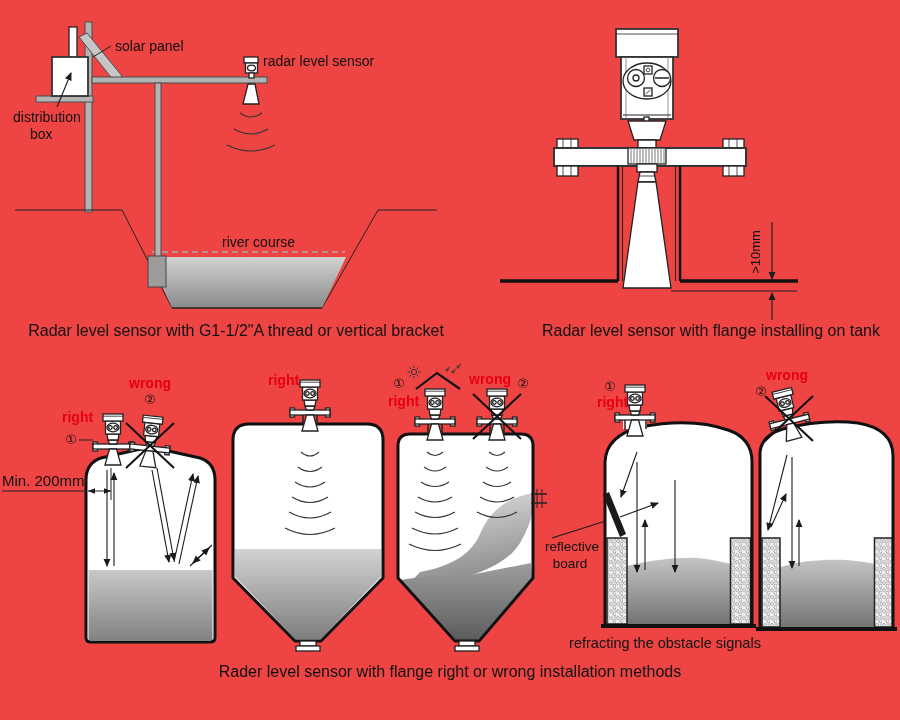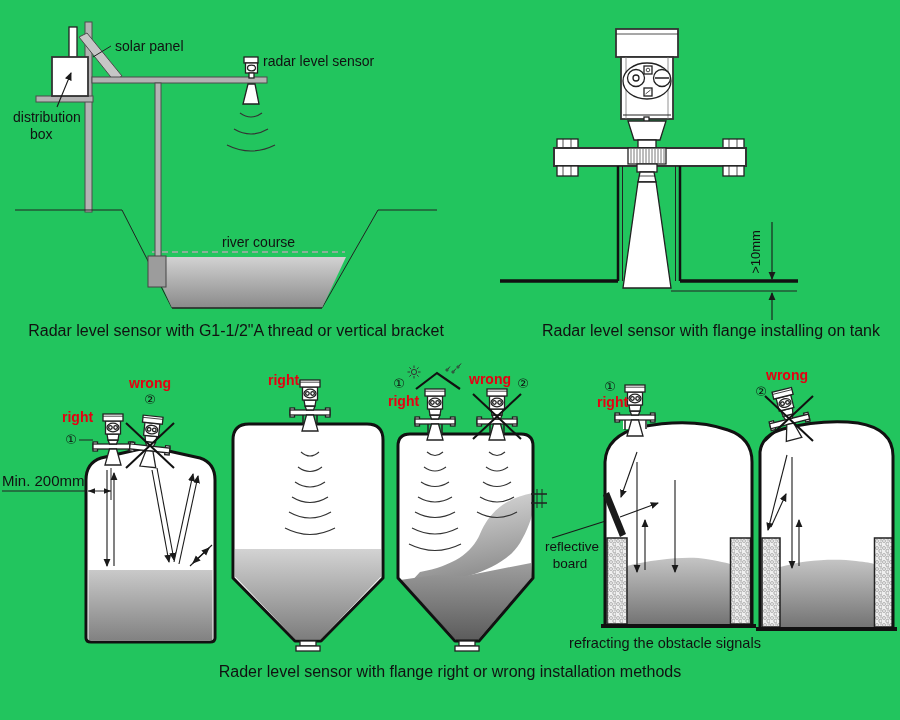--- a/index.html
+++ b/index.html
@@ -1,16 +1,16 @@
 <!DOCTYPE html>
 <html><head>
 <meta charset="utf-8">
 <style>
   html,body{margin:0;padding:0;background:#fff;}
-  #stage{width:900px;height:720px;background:#22c55e;position:relative;overflow:hidden;}
+  #stage{width:900px;height:720px;background:#ef4444;position:relative;overflow:hidden;}
   svg{display:block;}
   text{font-family:"Liberation Sans","DejaVu Sans",sans-serif;fill:#111;}
   .lbl{font-size:14px;}
   .cap{font-size:16px;}
   .red{fill:#e60012;font-weight:bold;font-size:14px;}
   .num{font-size:13px;}
   .mid{text-anchor:middle;}
   .min{font-size:15px;}
   .small{font-size:13.5px;}
   .vdim{font-size:13px;}

